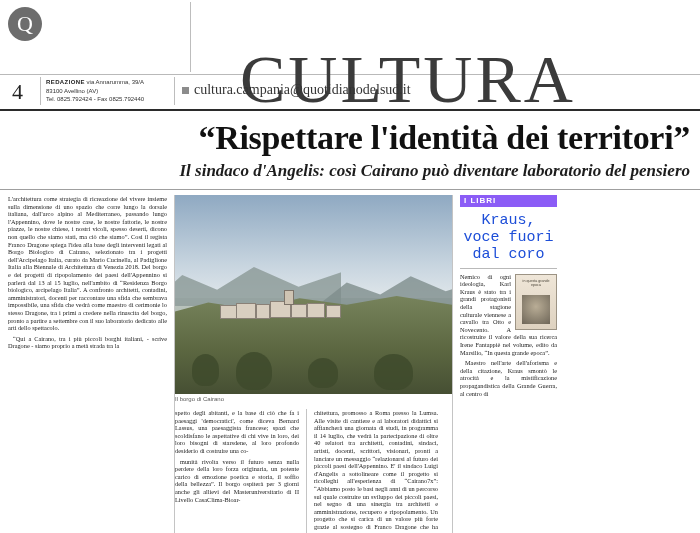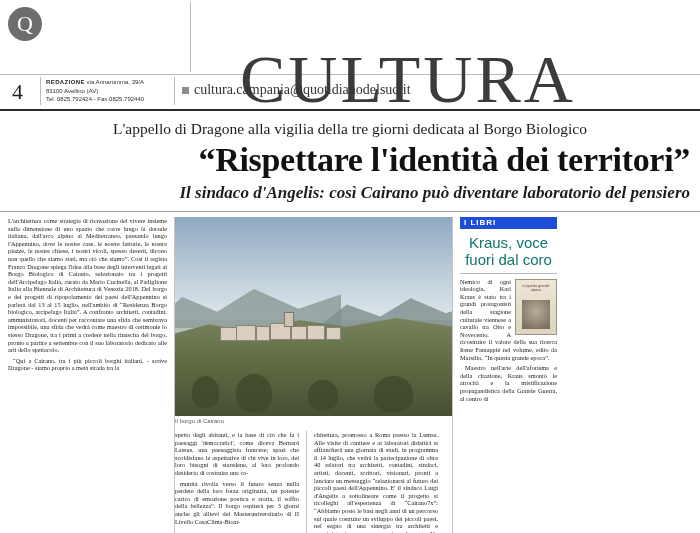--- a/index.html
+++ b/index.html
@@ -253,34 +253,34 @@
     border-radius: 50% 50% 40% 40%;
     opacity: 0.85;
   }
   .caption {
     font-family: "Liberation Sans", sans-serif;
     font-size: 6px;
     color: #5b5b5b;
     padding: 2px 0 4px 0;
   }
   .rail-header {
-    background: #1d4ed8;
+    background: #8b5cf6;
     color: #fff;
     font-family: "Liberation Sans", sans-serif;
     font-size: 8px;
     letter-spacing: 1px;
     padding: 2px 4px;
     font-weight: bold;
   }
   .rail-title {
-    font-family: Liberation Sans, sans-serif;
+    font-family: Liberation Mono, monospace;
     font-size: 15px;
     line-height: 17px;
     text-align: center;
-    color: #0f766e;
+    color: #1d4ed8;
     margin: 5px 0 5px 0;
   }
   .rail-divider {
     border-top: 1px solid #b9b9b9;
     margin: 3px 0 4px 0;
   }
   .rail-body {
     font-family: "Liberation Serif", serif;
     font-size: 6.3px;
     line-height: 7.6px;
@@ -333,21 +333,20 @@
       <span>83100 Avellino (AV)</span><br>
       <span>Tel. 0825.792424 - Fax 0825.792440</span>
     </div>
     <div class="vline" style="left:174px; top:2px; height:28px;"></div>
     <div class="mail-bar">
       <span class="sq"></span><span>cultura.campania@quotidianodelsud.it</span>
     </div>
   </div>
 
   <div class="headline-block">
-    <div class="kicker">L'appello di Dragone alla vigilia della tre giorni dedicata al Borgo Biologico</div>
     <div class="main-headline">“Rispettare l'identità dei territori”</div>
     <div class="deck">Il sindaco d'Angelis: così Cairano può diventare laboratorio del pensiero</div>
   </div>
 
   <div class="body-area">
 
     <div class="col col-1">
       <p class="first">L'architettura come strategia di ricreazione del vivere insieme sulla dimensione di uno spazio che corre lungo la dorsale italiana, dall'arco alpino al Mediterraneo, passando lungo l'Appennino, dove le nostre case, le nostre fattorie, le nostre piazze, le nostre chiese, i nostri vicoli, spesso deserti, dicono non quello che siamo stati, ma ciò che siamo”. Così il regista Franco Dragone spiega l'idea alla base degli interventi legati al Borgo Biologico di Cairano, selezionato tra i progetti dell'Arcipelago Italia, curato da Mario Cucinella, al Padiglione Italia alla Biennale di Architettura di Venezia 2018. Del borgo e dei progetti di ripopolamento dei paesi dell'Appennino si parlerà dal 13 al 15 luglio, nell'ambito di “Residenza Borgo biologico, arcipelago Italia”. A confronto architetti, contadini, amministratori, docenti per raccontare una sfida che sembrava impossibile, una sfida che vedrà come maestro di cerimonie lo stesso Dragone, tra i primi a credere nella rinascita del borgo, pronto a partire a settembre con il suo laboratorio dedicato alle arti dello spettacolo.</p>
       <p>“Qui a Cairano, tra i più piccoli borghi italiani, - scrive Dragone - siamo proprio a metà strada tra la</p>
     </div>

